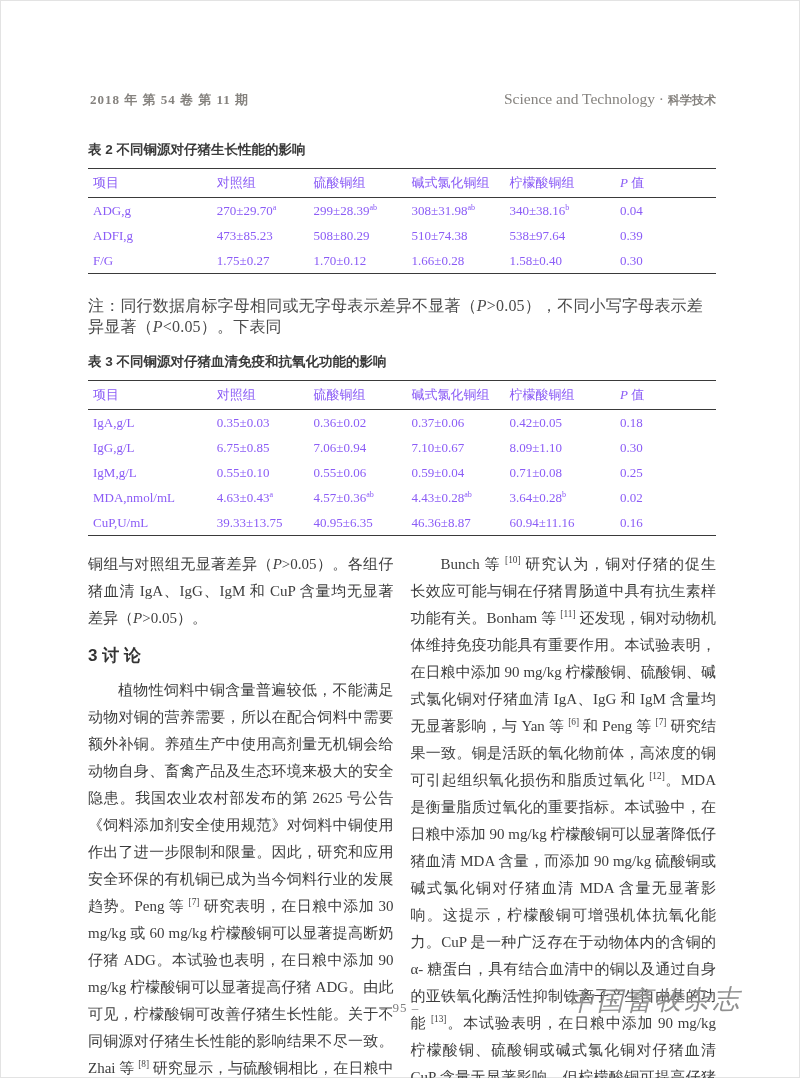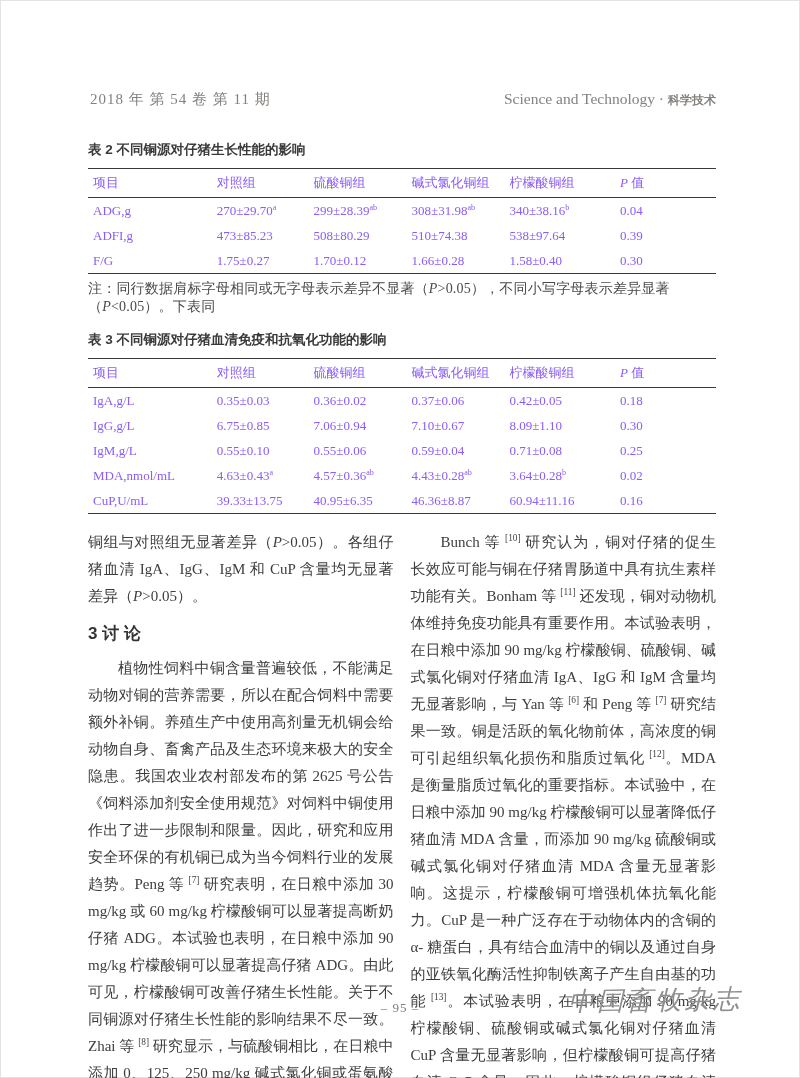--- a/index.html
+++ b/index.html
@@ -13,21 +13,21 @@
     overflow:hidden;
     font-family:"Liberation Serif","DejaVu Serif",serif;
     color:#3d3d3d;
   }
   
   .running-head {
     display:flex; justify-content:space-between; align-items:baseline;
     margin:90px 84px 0 90px;
     color:#85827e;
   }
-  .issue-info { font-size:15px; letter-spacing:1px; }
+  .issue-info { font-size:13px; letter-spacing:1px;font-weight:bold; }
   .section-en { font-size:15.5px; font-weight:normal;margin-left:13px; }
   .section-cn { font-family:"Liberation Sans","DejaVu Sans",sans-serif; font-size:12px; font-weight:bold; }
   
   .table-block { margin:0 84px 0 88px; }
   .table-title {
     font-family:"Liberation Sans","DejaVu Sans",sans-serif;
     font-weight:bold; font-size:13.5px; color:#3a3a3a;
   }
   .tbl2-title { margin-top:32px; }
   .tbl3-title { margin-top:15px; }
@@ -44,21 +44,21 @@
   .paper-table col:nth-child(4){width:15.6%;}
   .paper-table col:nth-child(5){width:17.6%;}
   .paper-table col:nth-child(6){width:15.6%;}
   .paper-table th {
     font-weight:normal; text-align:left; padding:5px 0 5px 2px;
     border-bottom:0.8px solid #3a3a3a;
   }
   .paper-table td { text-align:left; padding:4.5px 0 4.5px 2px; }
   .paper-table th:first-child, .paper-table td:first-child { padding-left:5px; }
   .paper-table sup, .rich sup { font-size:62%; line-height:0; vertical-align:super; }
-  .table-note { margin-top:6px; font-size:14px; color:#4a4a4a; letter-spacing:.2px; }
+  .table-note { margin-top:22px; font-size:16px; color:#4a4a4a; letter-spacing:.2px; }
   
   .columns {
     display:flex; gap:17px;
     margin:15px 84px 0 88px;
   }
   .col { width:50%; font-size:15px; line-height:27px; text-align:justify; }
   .para { text-align:justify; }
   .para.indent { text-indent:2em; }
   .sec-heading {
     font-family:"Liberation Sans","DejaVu Sans",sans-serif;

